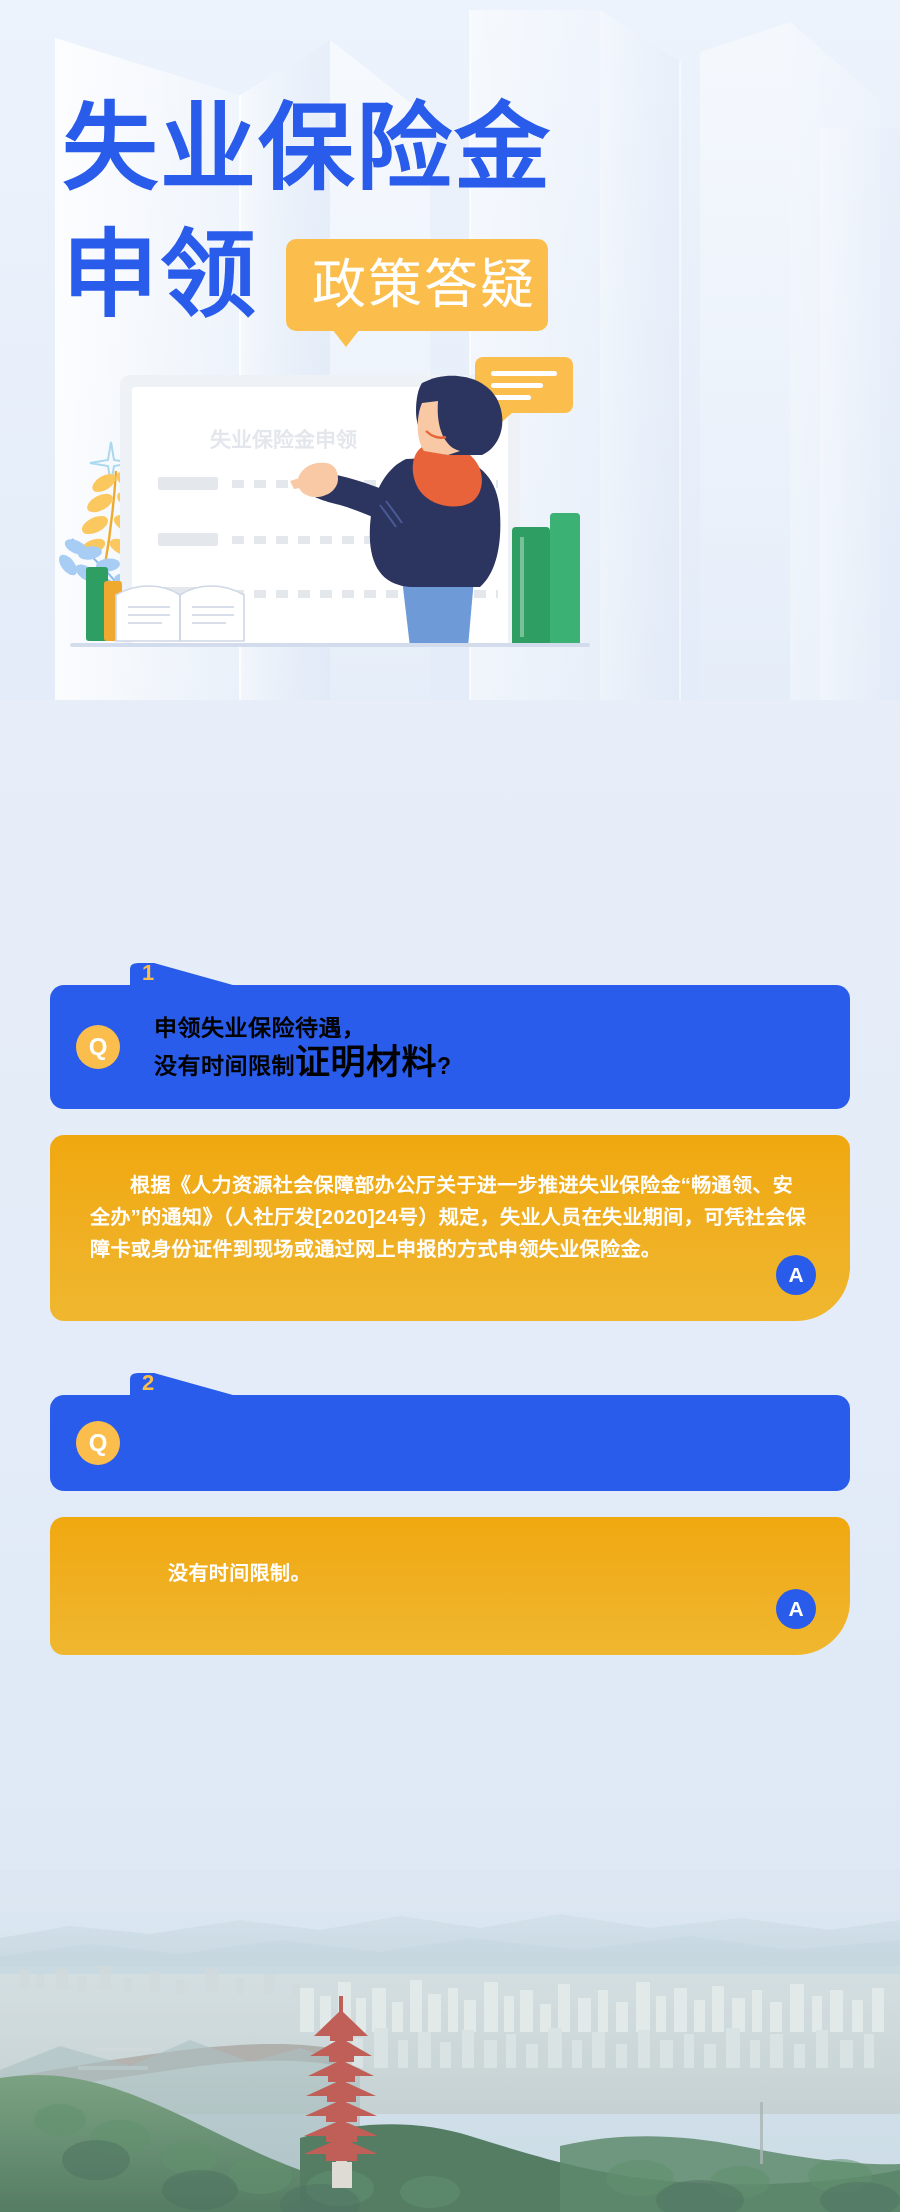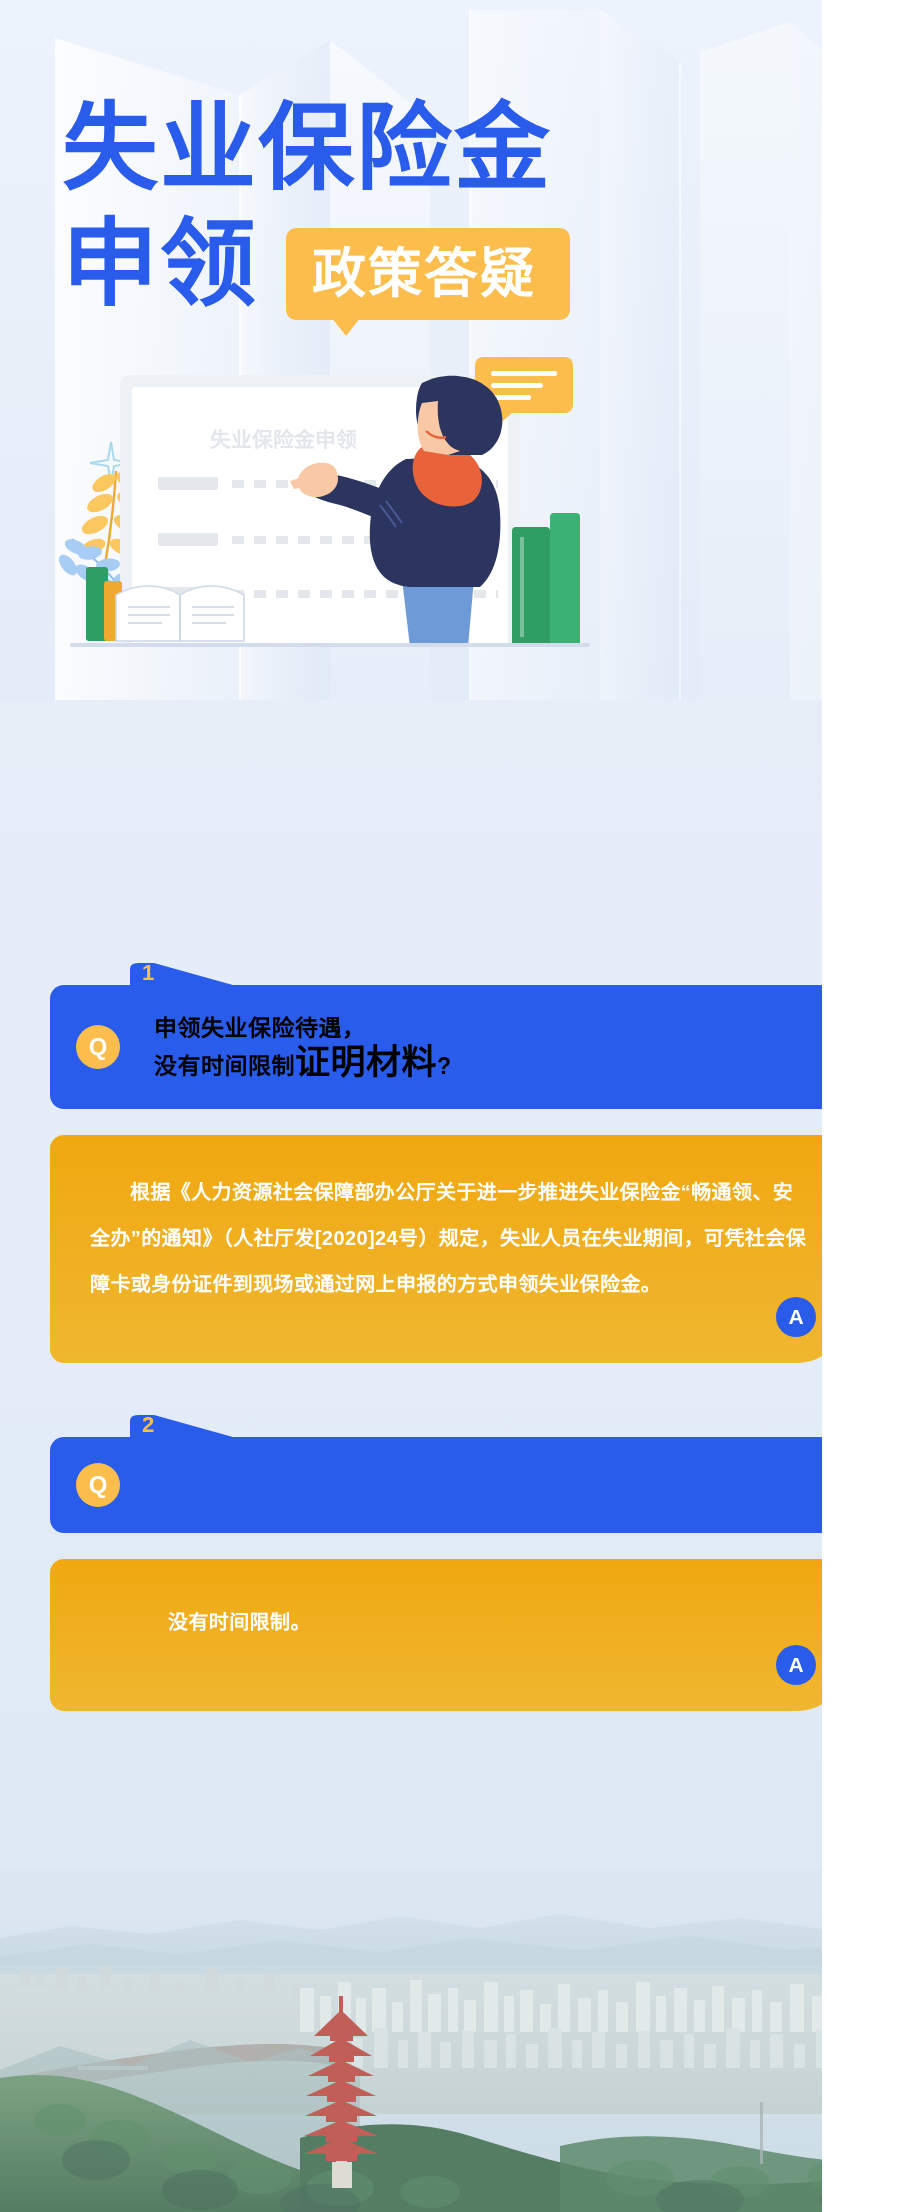--- a/index.html
+++ b/index.html
@@ -6,21 +6,21 @@
   * { box-sizing: border-box; margin: 0; padding: 0; }
 
   html, body {
     width: 900px;
     height: 2212px;
     font-family: "Liberation Sans", "DejaVu Sans", sans-serif;
   }
 
   .page {
     position: relative;
-    width: 822px;
+    width: 900px;
     height: 2212px;
     overflow: hidden;
     background: linear-gradient(180deg,#eef3fb 0%, #e6edf8 38%, #e3ecf8 62%, #dfe9f6 82%, #dbe6f3 100%);
   }
 
   
   .hero {
     position: absolute;
     left: 0; top: 0;
     width: 900px; height: 700px;
@@ -39,43 +39,43 @@
     font-size: 96px;
     line-height: 104px;
     font-weight: 700;
     color: #2a5ceb;
     letter-spacing: 2px;
     white-space: nowrap;
   }
   .title-row2 {
     display: flex;
     align-items: flex-start;
-    margin-top: 12px;
+    margin-top: 23px;
   }
   .title-line2 {
     font-size: 96px;
     line-height: 104px;
     font-weight: 700;
     color: #2a5ceb;
     letter-spacing: 2px;
     white-space: nowrap;
   }
   .badge-wrap {
     position: relative;
     margin-left: 28px;
     margin-top: 16px;
   }
   .title-badge {
     background: #fbbe4d;
     border-radius: 10px;
-    padding: 16px 34px 18px 26px;
+    padding: 16px 12px 18px 26px;
     color: #ffffff;
     font-size: 54px;
     line-height: 58px;
-    font-weight: 700;
+    font-weight: 400;
     letter-spacing: 2px;
     white-space: nowrap;
   }
   .title-badge-tail {
     position: absolute;
     left: 46px;
     bottom: -16px;
     width: 0; height: 0;
     border-left: 14px solid transparent;
     border-right: 14px solid transparent;
@@ -158,21 +158,21 @@
     border-radius: 14px;
     padding: 34px 40px 56px 40px;
     overflow: hidden;
   }
   .a-card.notched {
     border-bottom-right-radius: 54px;
   }
   .a-text {
     color: #ffffff;
     font-size: 20px;
-    line-height: 46px;
+    line-height: 32px;
     font-weight: 700;
     text-indent: 2em;
     letter-spacing: 0.4px;
   }
   .a-text.plain { text-indent: 0; padding-left: 78px; }
   .a-badge {
     position: absolute;
     right: 34px;
     bottom: 26px;
     width: 40px; height: 40px;

